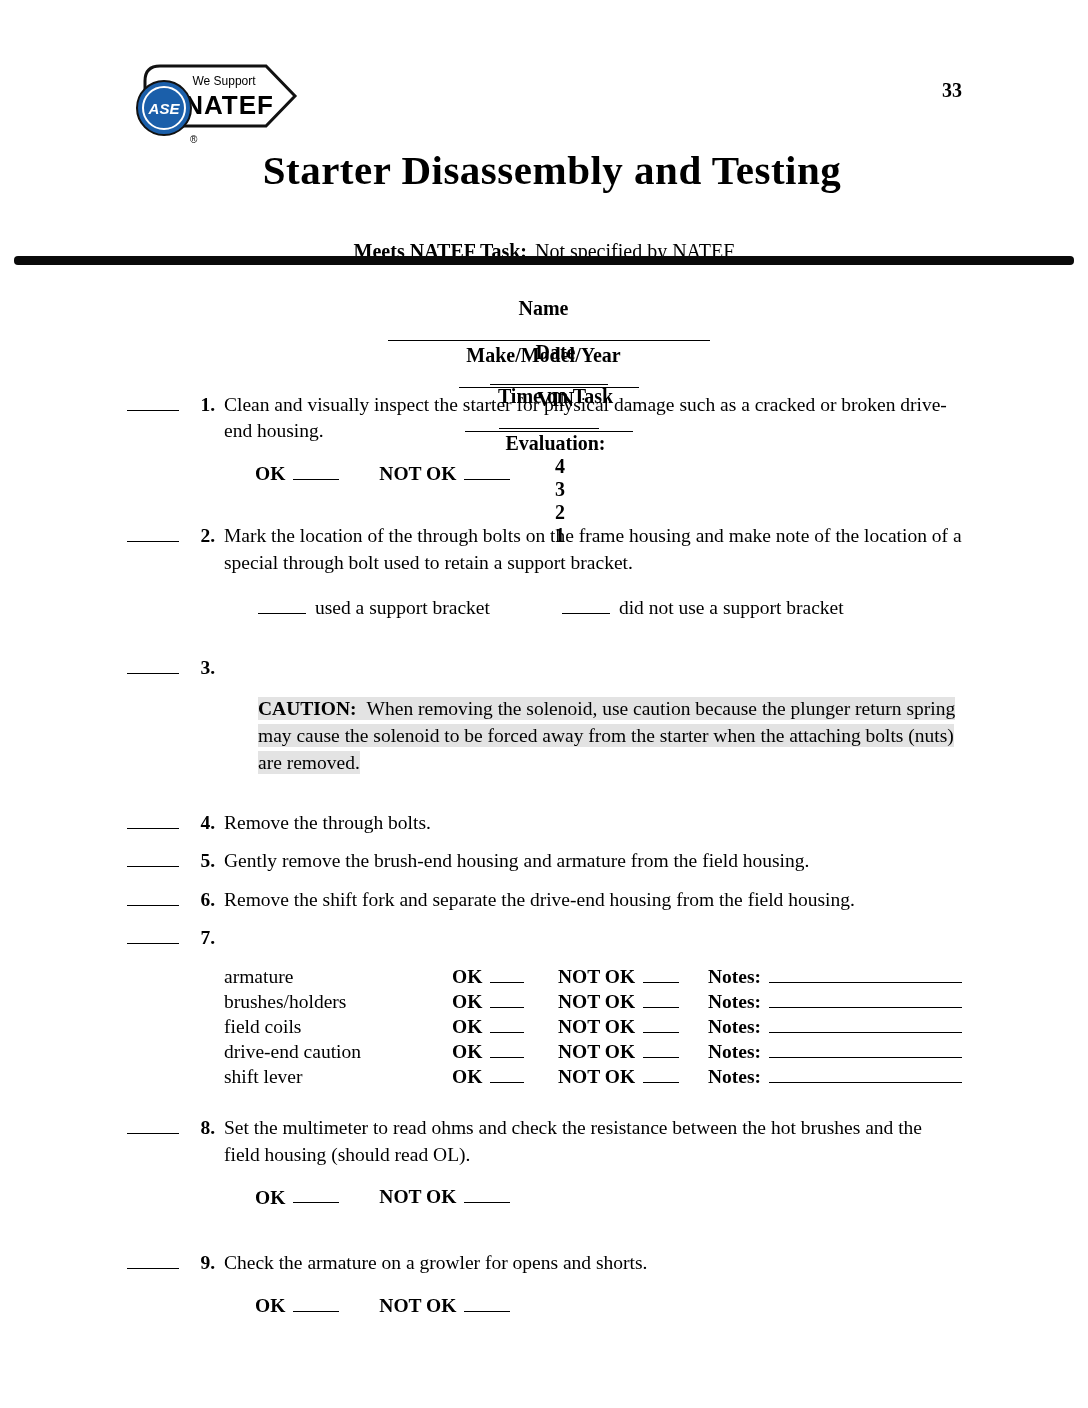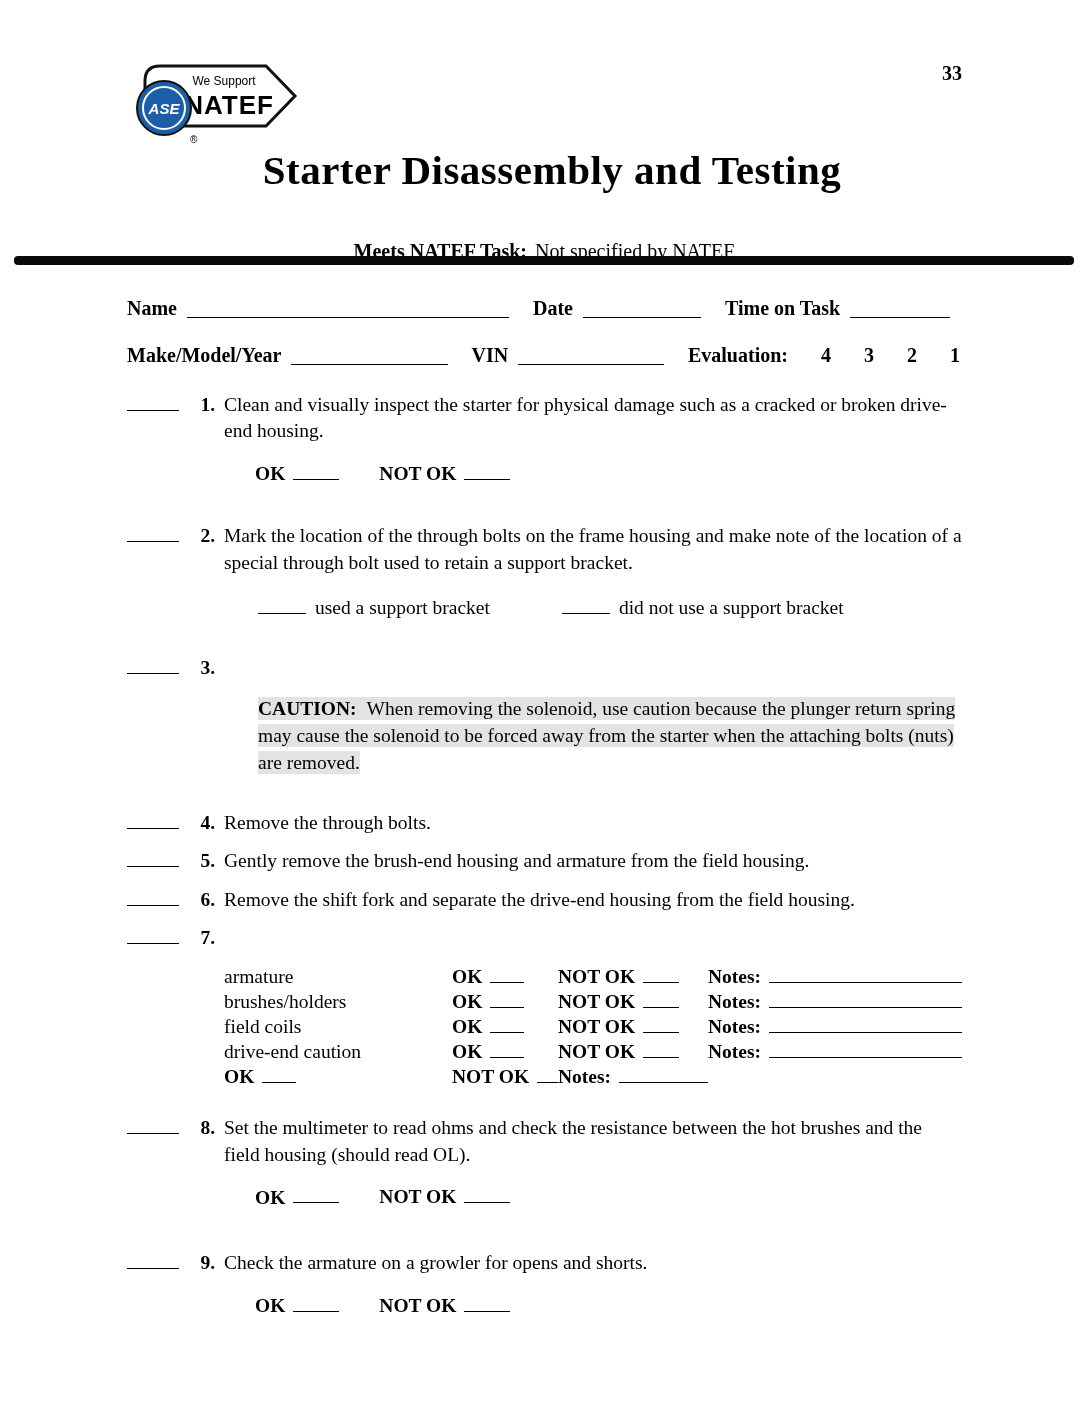--- a/index.html
+++ b/index.html
@@ -5,21 +5,21 @@
   html,body{margin:0;padding:0;background:#fff;}
   .page{
     position:relative;
     width:1088px;height:1408px;
     background:#ffffff;
     font-family:"Liberation Serif", serif;
     color:#000;
     overflow:hidden;
   }
   .page-number{
-    position:absolute;top:62px;right:126px;
+    position:absolute;top:79px;right:126px;
     font-size:20px;font-weight:bold;
   }
   .logo{position:absolute;left:128px;top:50px;}
   .title{
     position:absolute;top:146px;left:16px;right:0;
     text-align:center;
     font-size:41px;font-weight:bold;
     letter-spacing:.5px;
     margin:0;
   }
@@ -27,22 +27,22 @@
     position:absolute;top:224px;left:0;right:0;
     text-align:center;font-size:20px;margin-top:16px;
   }
   .subtitle b{margin-right:8px;}
   .rule{
     position:absolute;top:256px;left:14px;right:14px;
     height:9px;background:#0a0a0a;border-radius:4px;
   }
   .form-row{
     position:absolute;left:127px;right:128px;
-    display:flex;align-items:flex-start;
-    font-size:20px;font-weight:bold;white-space:nowrap;
+    display:flex;align-items:center;
+    font-size:20px;font-weight:bold;white-space:nowrap;flex-direction:column;
   }
   .row1{top:297px;}
   .row2{top:344px;}
   .bl{
     display:inline-block;
     border-bottom:1.8px solid #000;
     height:1em;vertical-align:baseline;
   }
   .form-row .bl{margin-left:10px;}
   .gap24{margin-left:24px;}
@@ -253,20 +253,21 @@
         <span class="cell">
             <b>NOT OK</b>
             <span class="bl nok-bl"></span>
           </span>
         <span class="cell">
             <b>Notes:</b>
             <span class="bl notes-bl"></span>
           </span>
       </div>
       <div class="irow">
+        <span class="cell">shift lever</span>
         <span class="cell">
             <b>OK</b>
             <span class="bl ok-bl"></span>
           </span>
         <span class="cell">
             <b>NOT OK</b>
             <span class="bl nok-bl"></span>
           </span>
         <span class="cell">
             <b>Notes:</b>

